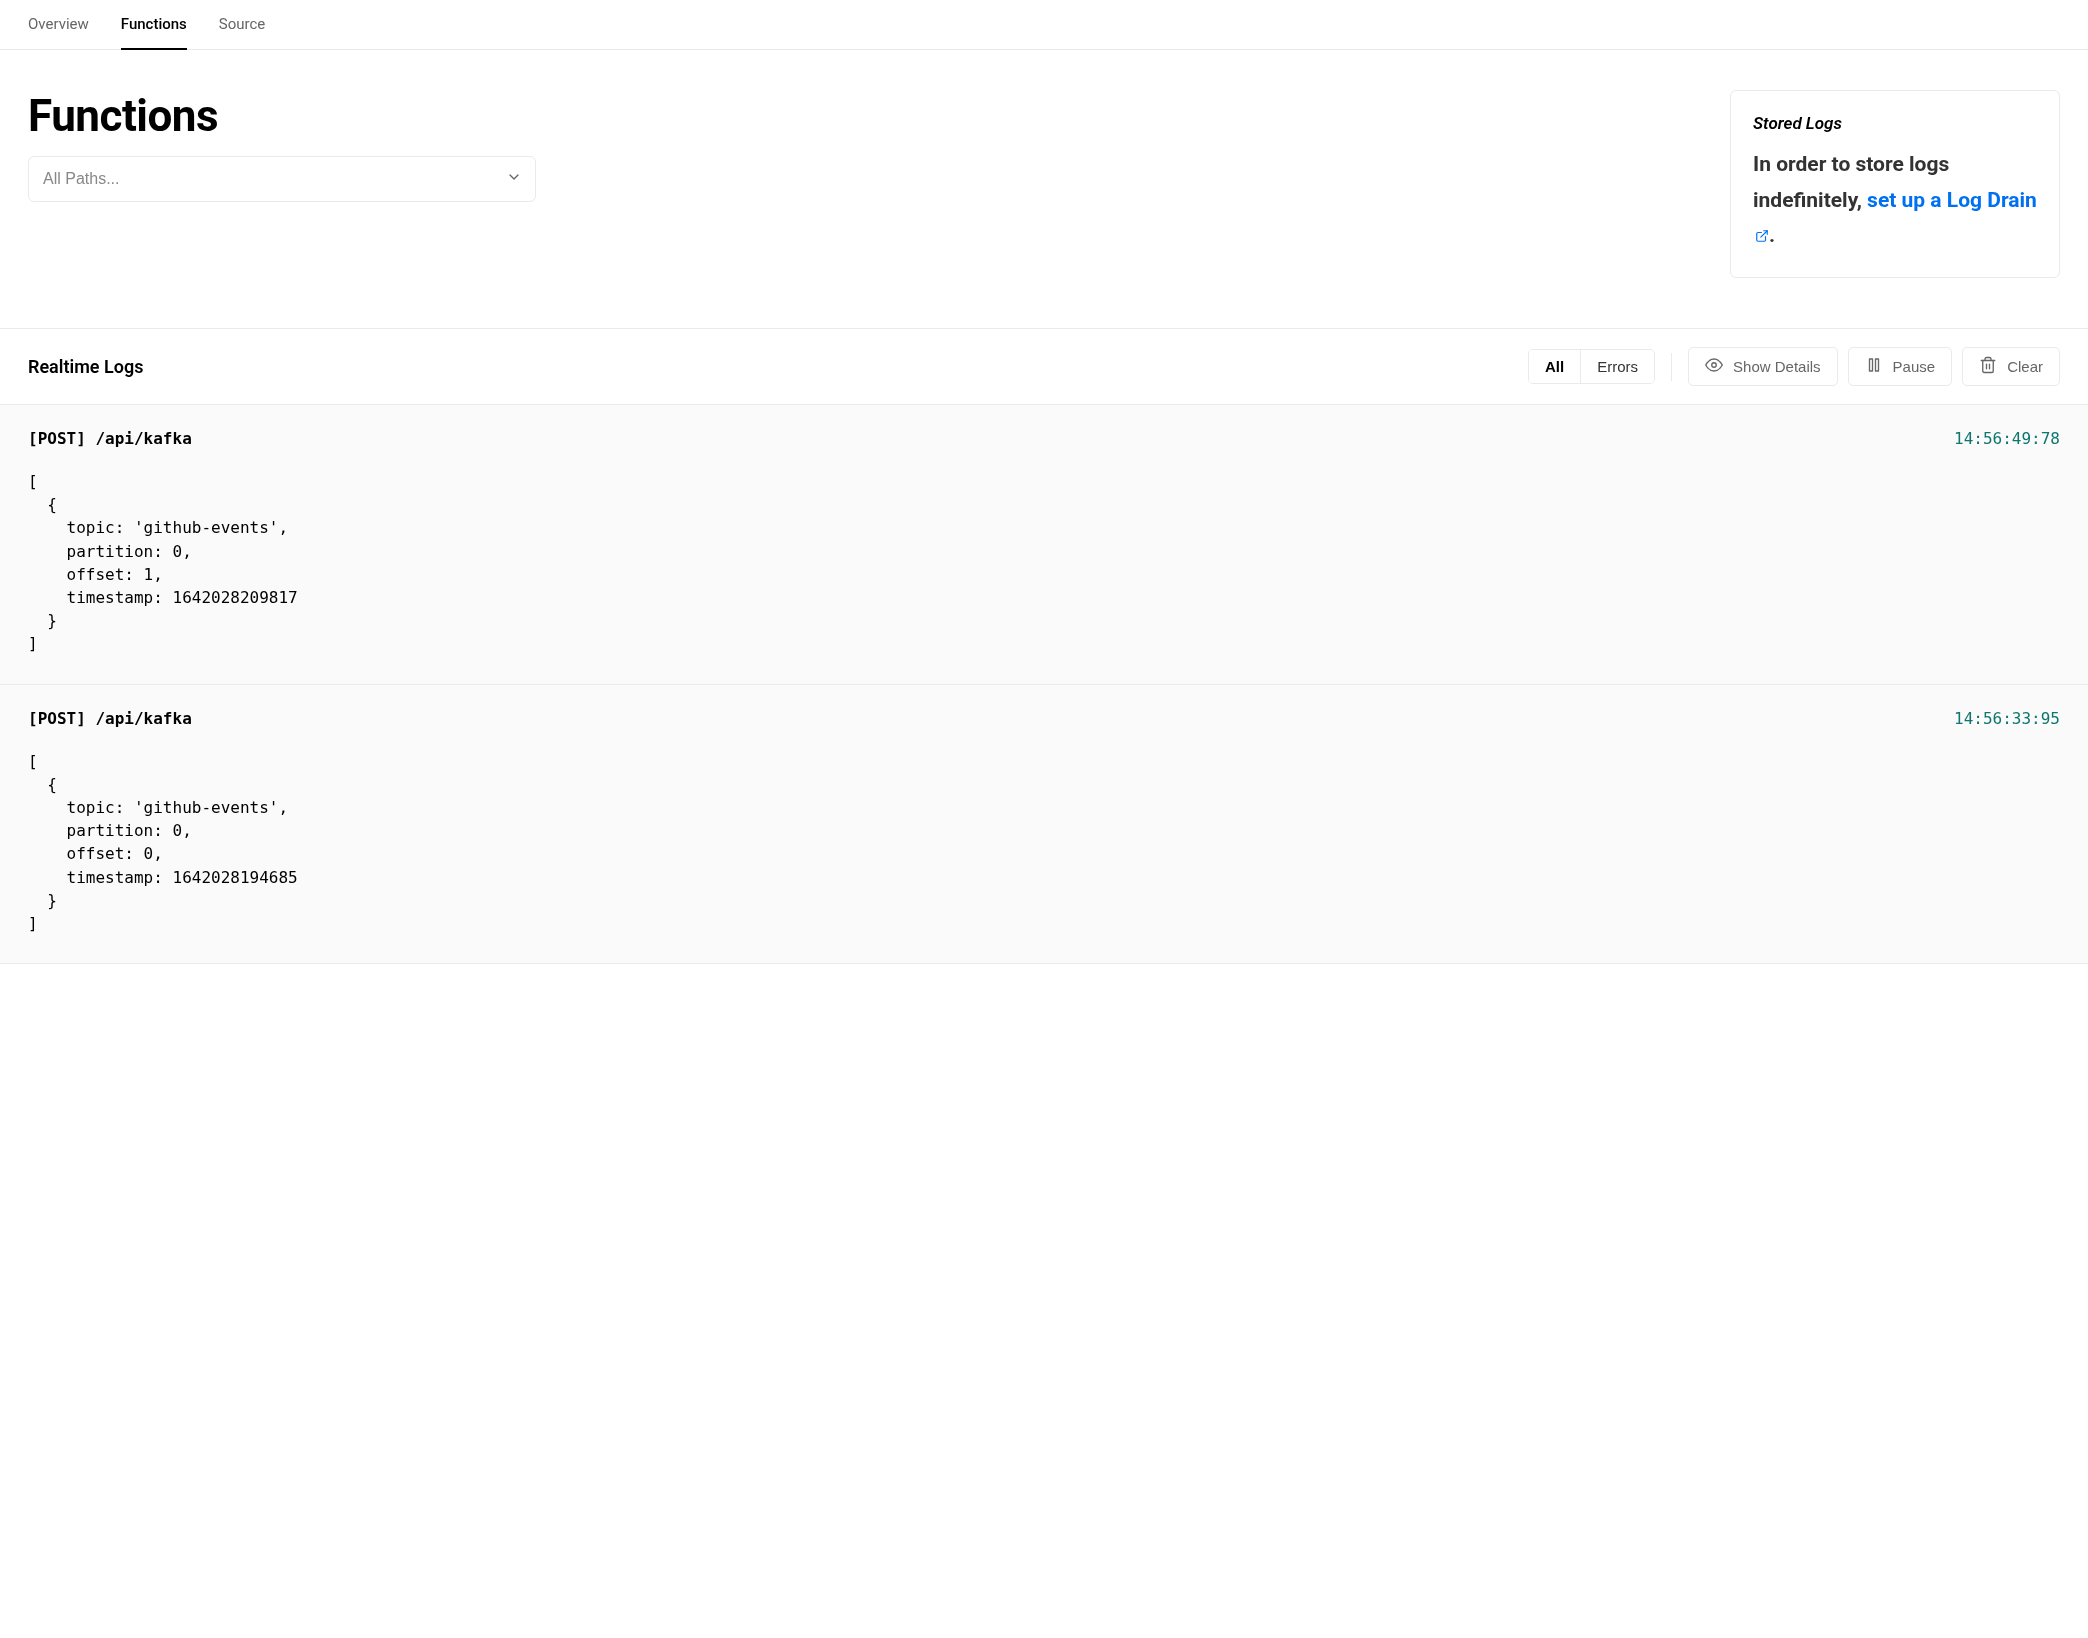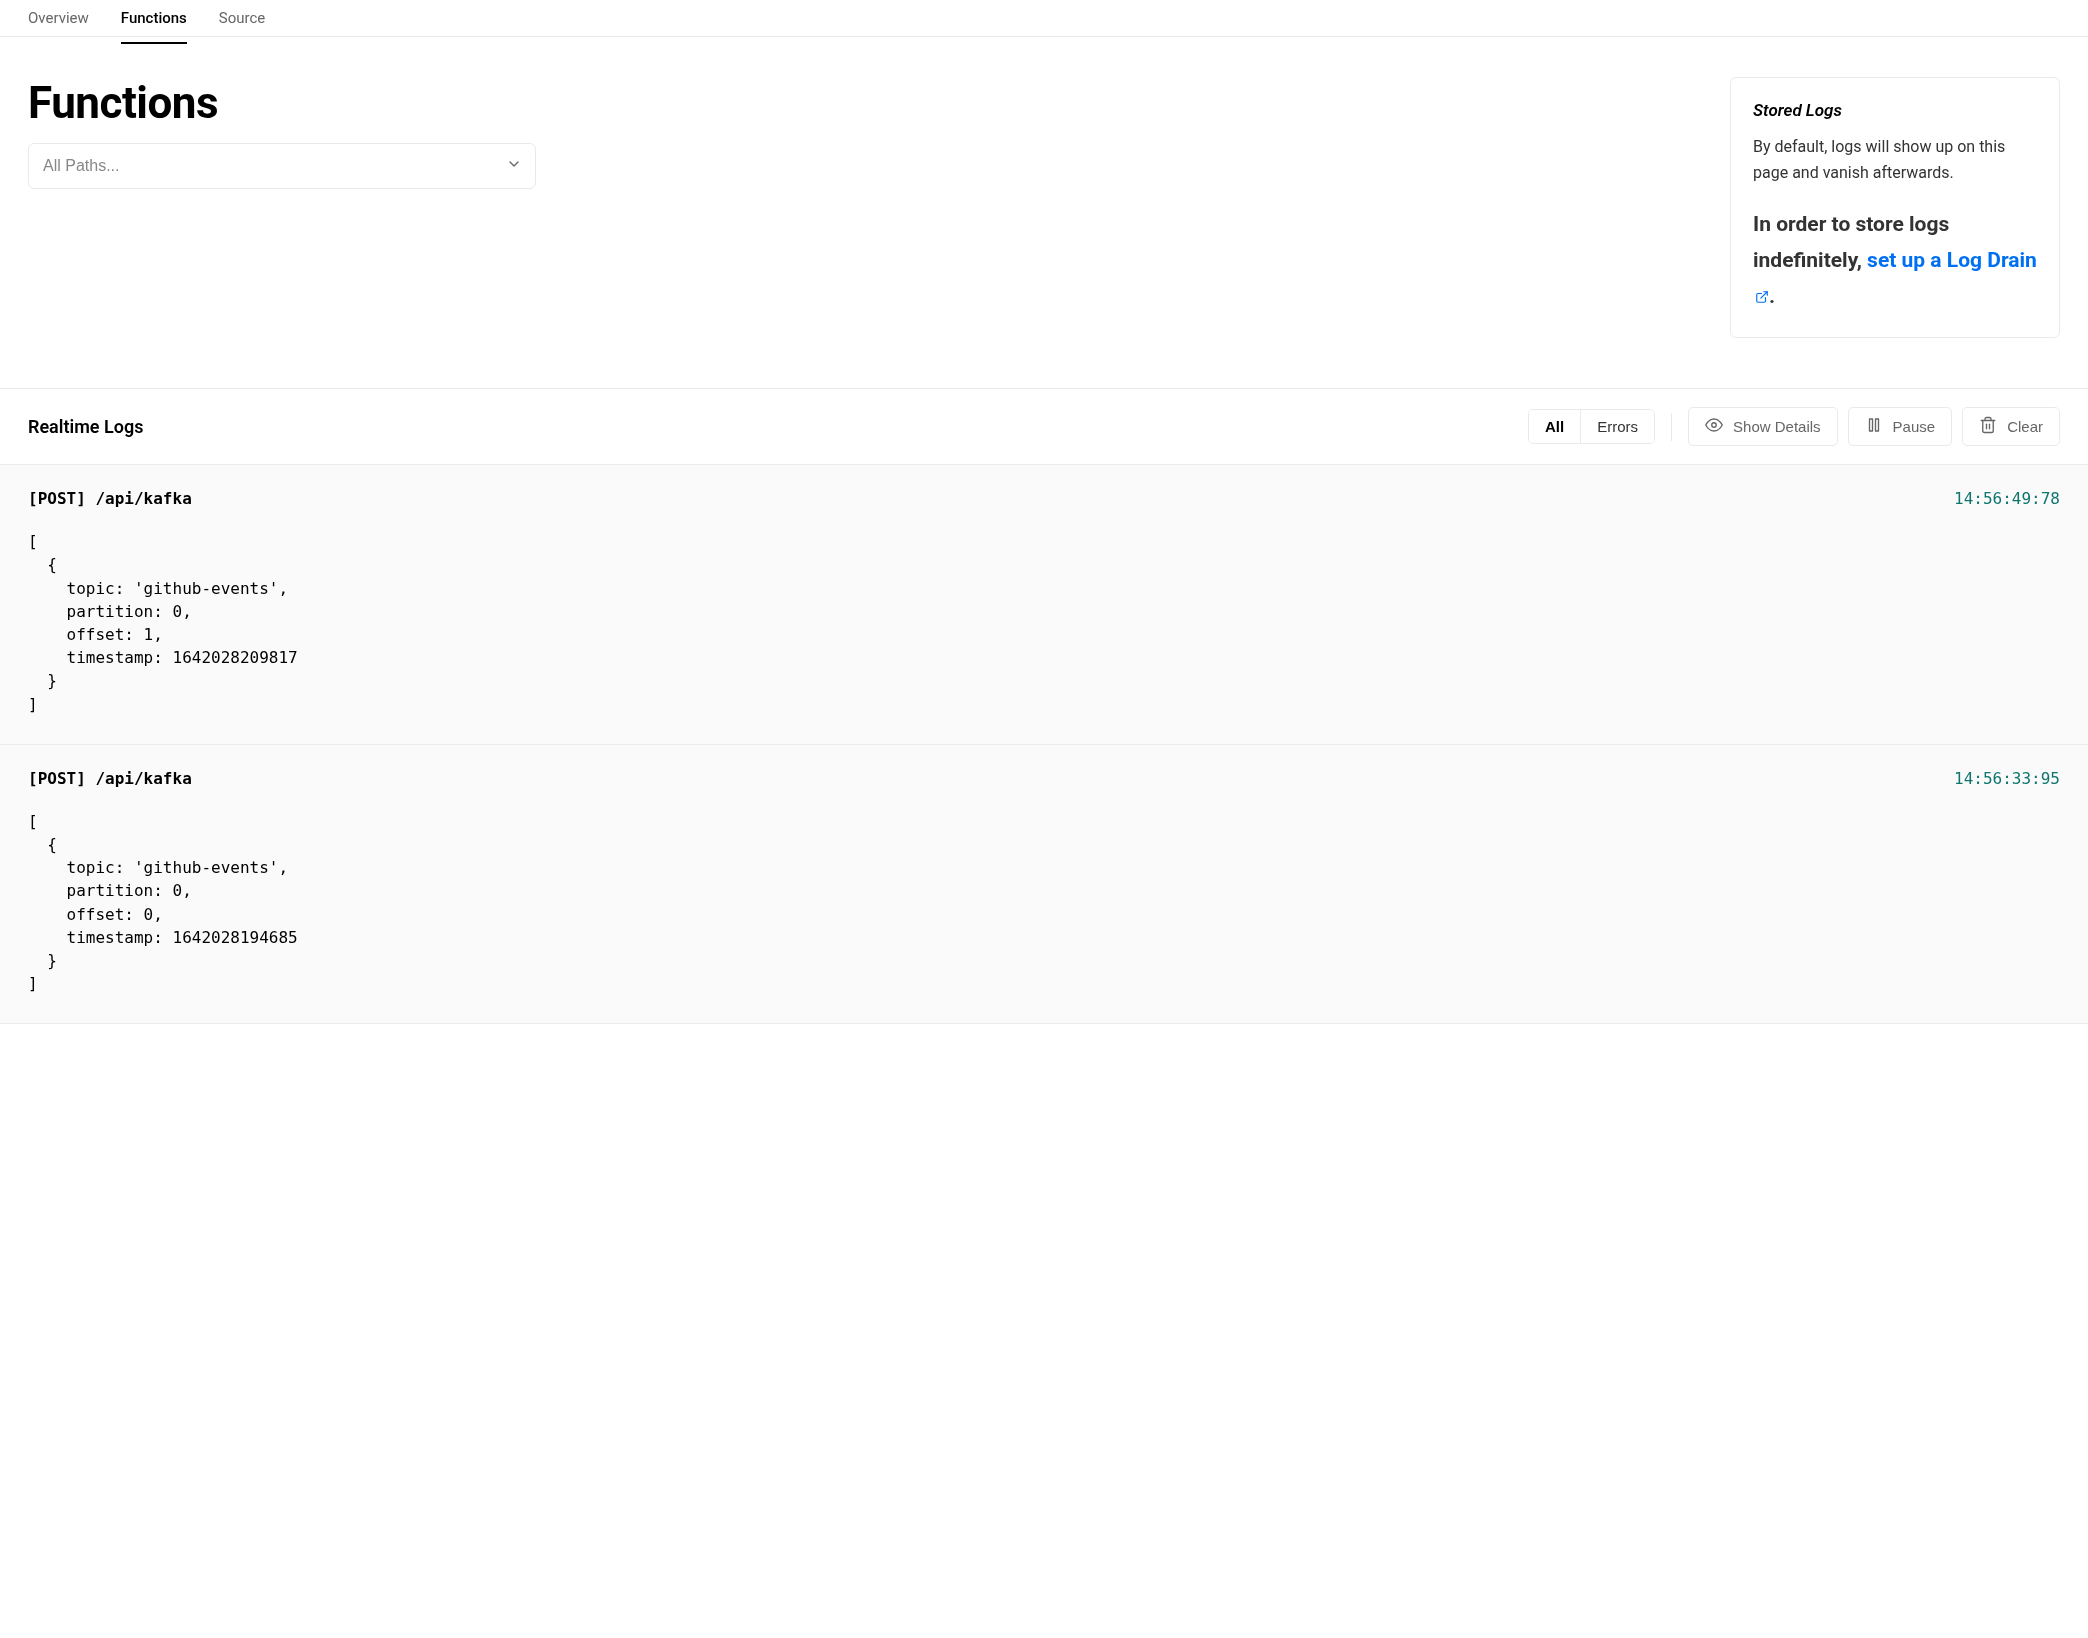--- a/index.html
+++ b/index.html
@@ -10,21 +10,21 @@
     body {
       font-family: -apple-system, BlinkMacSystemFont, "Segoe UI", Roboto, "Helvetica Neue", Arial, sans-serif;
       background: #fff;
       color: #000;
     }
     .tabs {
       display: flex;
       gap: 32px;
       padding: 0 28px;
       border-bottom: 1px solid #eaeaea;
-      height: 37px;
+      height: 50px;
       align-items: center;
     }
     .tab {
       font-size: 15px;
       color: #666;
       cursor: pointer;
       height: 50px;
       display: flex;
       align-items: center;
       border-bottom: 2px solid transparent;
@@ -219,21 +219,20 @@
       <button class="select-input">All Paths...</button>
       <span class="select-caret">
         <svg width="16" height="16" viewBox="0 0 24 24" fill="none" stroke="#666" stroke-width="2" stroke-linecap="round" stroke-linejoin="round">
             <polyline points="6 9 12 15 18 9"></polyline>
           </svg>
       </span>
     </div>
   </div>
   <div class="stored-logs-card">
     <h3 class="card-title">Stored Logs</h3>
-    <p class="card-text">By default, logs will show up on this page and vanish afterwards.</p>
     <p class="card-text2">
       <span>In order to store logs indefinitely, </span><a class="link"><span>set up a Log Drain</span><span class="ext-icon"><svg width="14" height="14" viewBox="0 0 24 24" fill="none" stroke="#0070f3" stroke-width="2" stroke-linecap="round" stroke-linejoin="round">
               <path d="M18 13v6a2 2 0 0 1-2 2H5a2 2 0 0 1-2-2V8a2 2 0 0 1 2-2h6"></path>
               <polyline points="15 3 21 3 21 9"></polyline>
               <line x1="10" y1="14" x2="21" y2="3"></line>
             </svg></span></a><span>.</span>
     </p>
   </div>
 </div>
 

